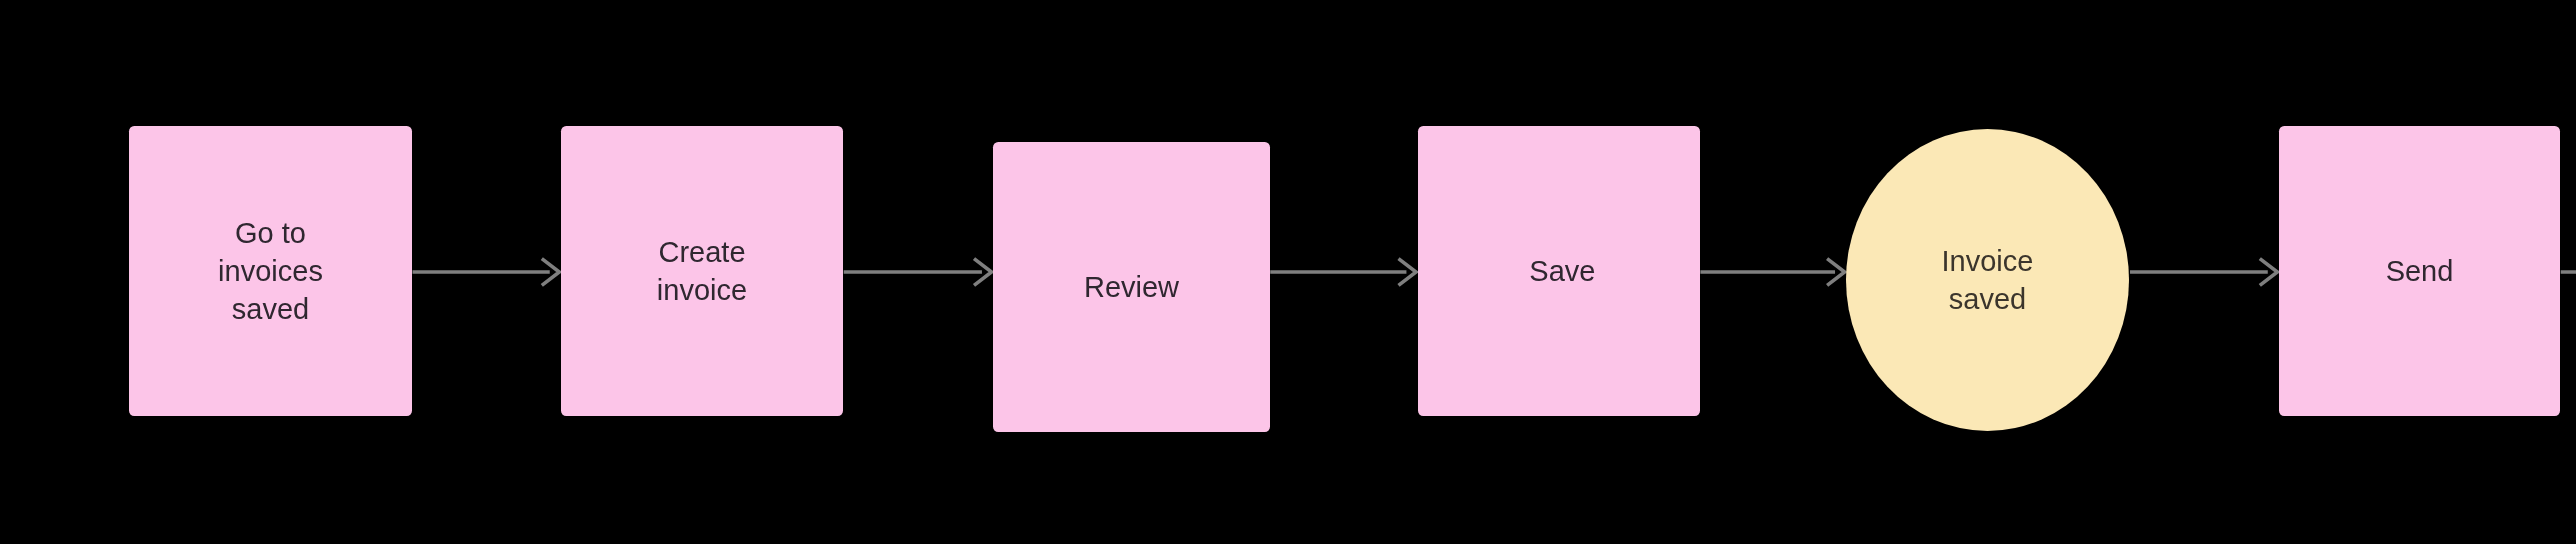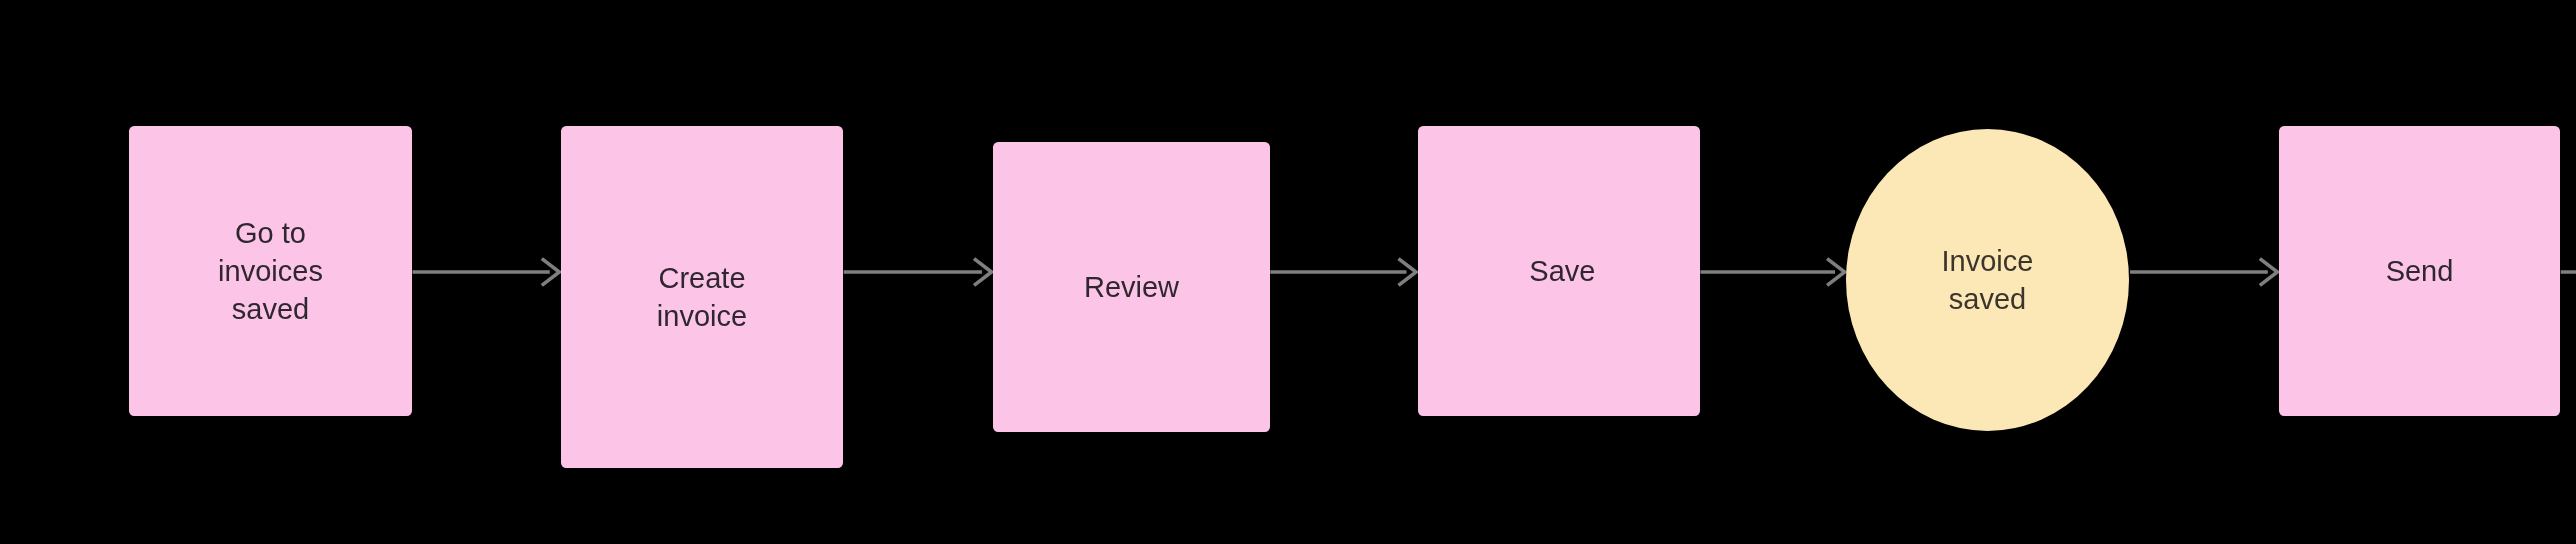--- a/index.html
+++ b/index.html
@@ -89,21 +89,21 @@
         <g>
           <line x1="5805" y1="528" x2="6067.4" y2="528" stroke="#7F7F7F" stroke-width="7"></line>
           <polyline points="6052,502 6086,528 6052,554" fill="none" stroke="#7F7F7F" stroke-width="7" stroke-linecap="butt" stroke-linejoin="miter"></polyline>
         </g>
       </g>
   </svg>
   <div id="nodes-group">
       <div class="node process" style="left: 129px; top: 126px; width: 283px; height: 290px;"><span class="node-label">Go to
 invoices
 saved</span></div>
-      <div class="node process" style="left: 561px; top: 126px; width: 282px; height: 342px;"><span class="node-label">Create
+      <div class="node process" style="left: 561px; top: 126px; width: 282px; height: 290px;"><span class="node-label">Create
 invoice</span></div>
       <div class="node process" style="left: 993px; top: 142px; width: 277px; height: 290px;"><span class="node-label">Review</span></div>
       <div class="node process" style="left: 1418px; top: 126px; width: 282px; height: 290px; padding-left: 16px;"><span class="node-label">Save</span></div>
       <div class="node state" style="left: 1846px; top: 129px; width: 283px; height: 302px;"><span class="node-label">Invoice
 saved</span></div>
       <div class="node process" style="left: 2279px; top: 126px; width: 281px; height: 290px;"><span class="node-label">Send</span></div>
     </div>
 </div>
 
 

